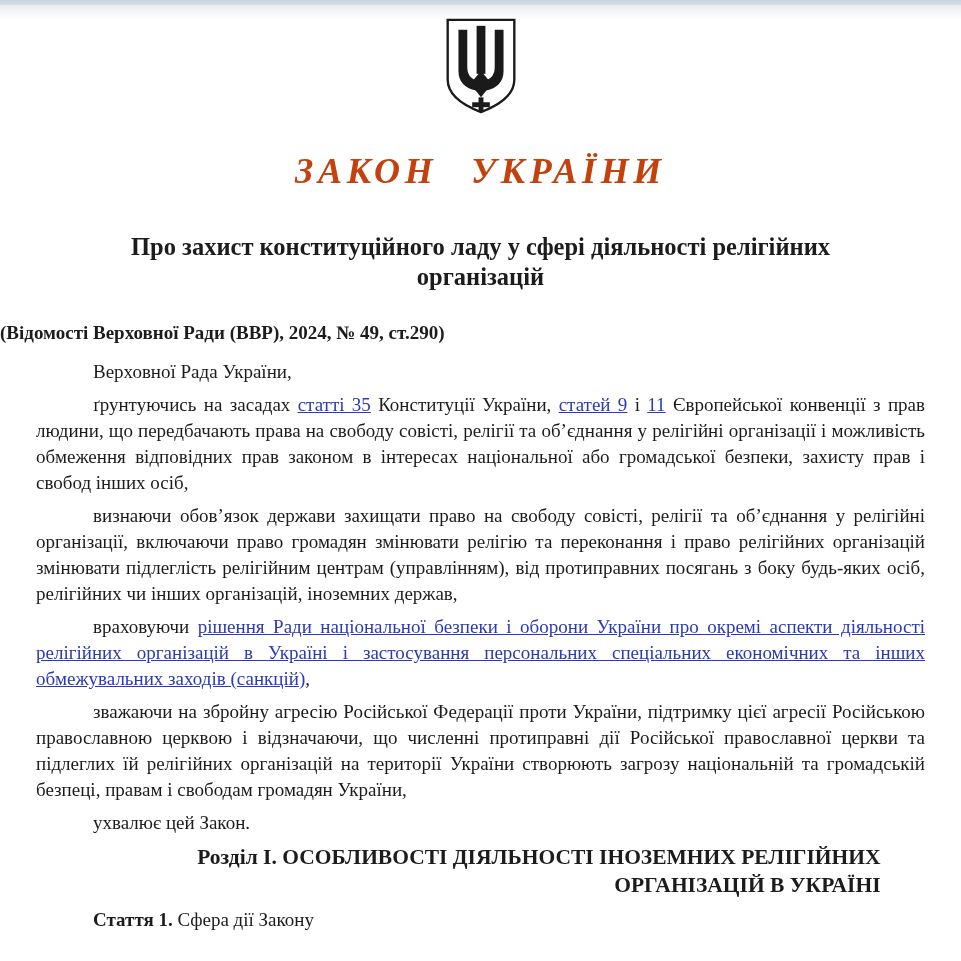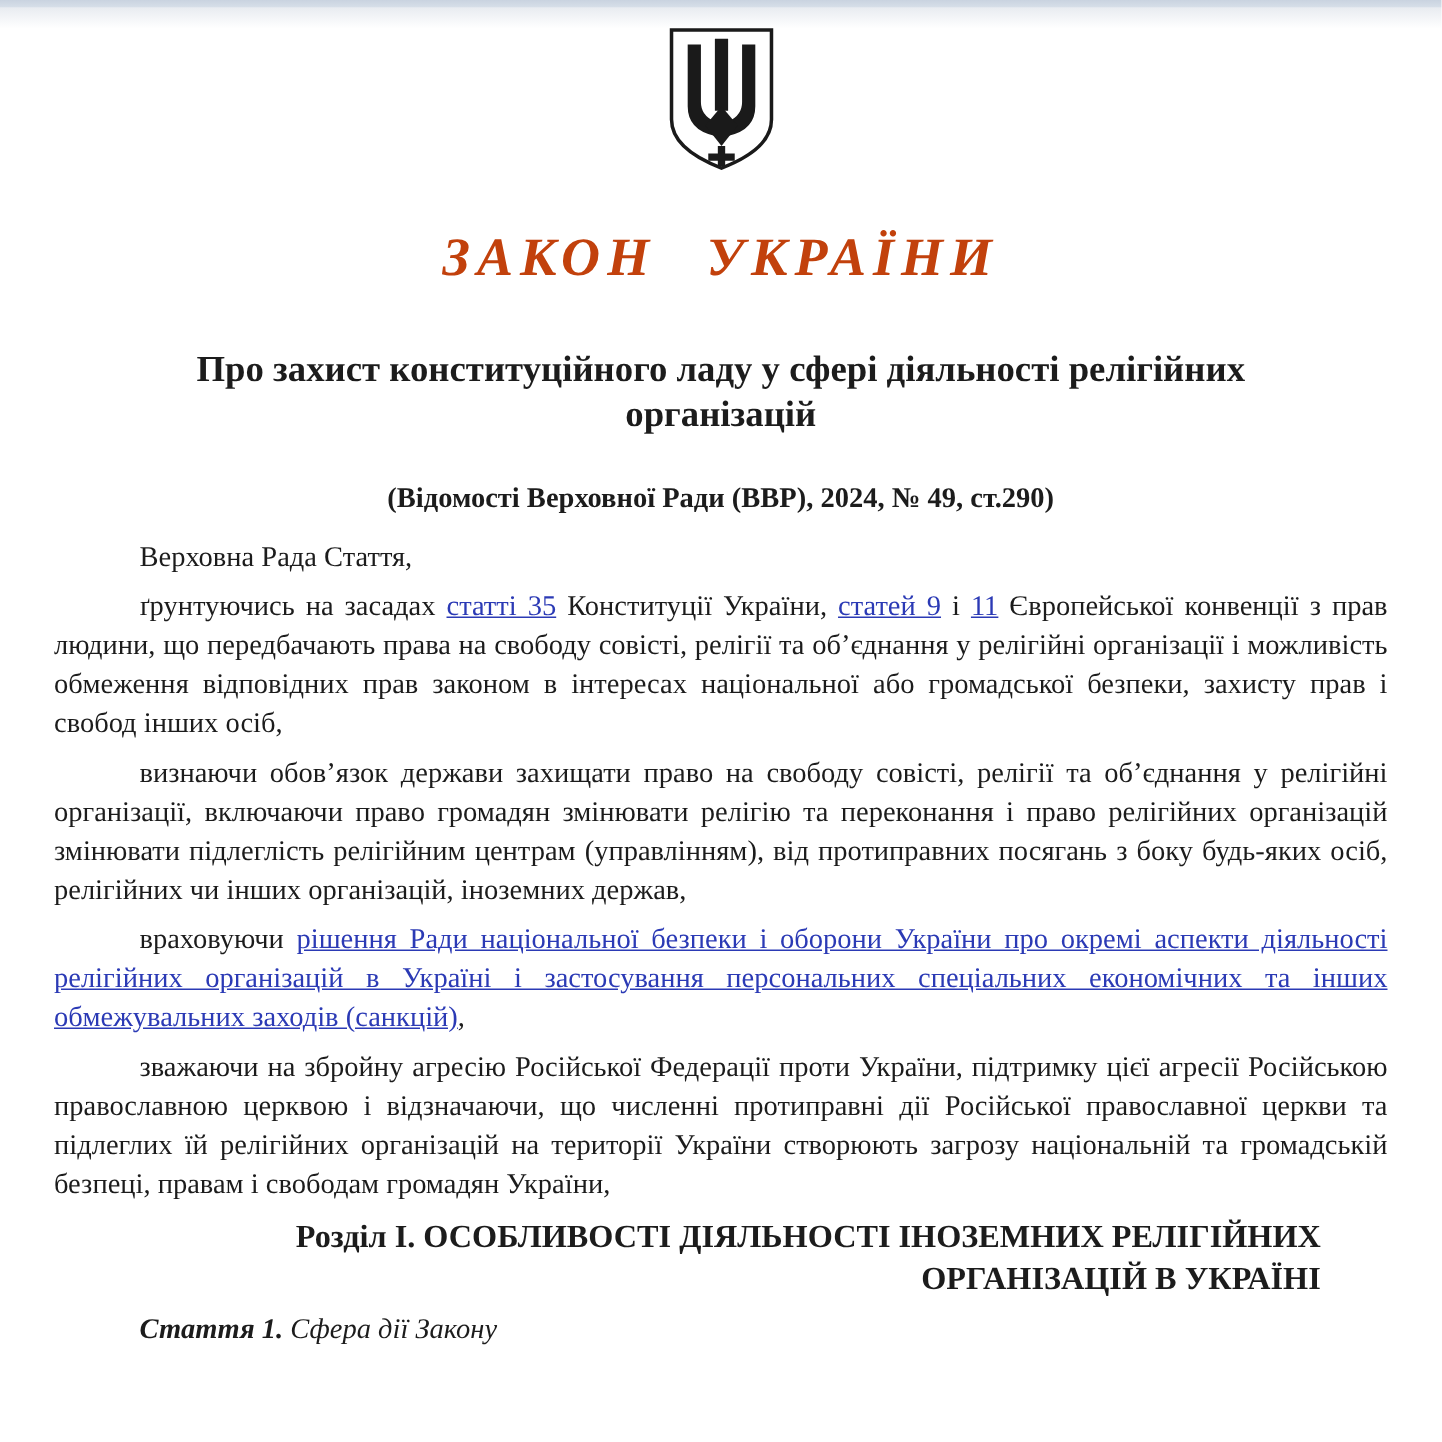--- a/index.html
+++ b/index.html
@@ -22,34 +22,34 @@
   .doc-kind{
     text-align:center;font-style:italic;font-weight:bold;
     font-size:36px;line-height:44px;letter-spacing:.13em;word-spacing:.55em;
     margin:34px 0 0;color:#c2410c;
   }
   .doc-title{
     text-align:center;font-weight:bold;font-size:24.5px;line-height:30px;
     max-width:700px;margin:39px auto 0;
   }
   .doc-ref{
-    text-align:center;font-weight:bold;font-size:19px;line-height:25px;margin:28px 0 0;
+    font-weight:bold;font-size:19px;line-height:25px;margin:28px 0 0;
   }
   .preamble{padding:0 36px;margin-top:14px;}
   .preamble p{
     margin:0 0 7px;font-size:19px;line-height:26px;
     text-align:justify;text-indent:57px;
   }
   .preamble a{color:var(--link);cursor:pointer;}
   .section-heading{
     text-align:right;font-weight:bold;font-size:21.5px;line-height:28px;
     max-width:800px;margin:6px auto 0;
   }
   .article-line{
-    padding:0 36px;margin-top:8px;font-size:19px;line-height:26px;text-indent:57px;font-style:italic;
+    padding:0 36px;margin-top:8px;font-size:19px;line-height:26px;text-indent:57px;
   }
 </style>
 </head>
 <body>
 
 <div class="top-bar"></div>
 
 <svg class="emblem" viewBox="0 0 76 100" xmlns="http://www.w3.org/2000/svg" aria-hidden="true">
   <path d="M4,3 H72 V64 Q72,84 38,97 Q4,84 4,64 Z" fill="#ffffff" stroke="#1a1a1a" stroke-width="2.4"></path>
   <g fill="#1a1a1a">
@@ -62,25 +62,26 @@
   </g>
 </svg>
 
 <h1 class="doc-kind">ЗАКОН УКРАЇНИ</h1>
 
 <h2 class="doc-title">Про захист конституційного ладу у сфері діяльності релігійних організацій</h2>
 
 <div class="doc-ref">(Відомості Верховної Ради (ВВР), 2024, № 49, ст.290)</div>
 
 <div class="preamble">
-    <p><span>Верховна Рада Стаття,</span></p>
+    <p><span>Верховної Рада України,</span></p>
     <p><span>ґрунтуючись на засадах </span><a href="#">статті 35</a><span> Конституції України, </span><a href="#">статей 9</a><span> і </span><a href="#">11</a><span> Європейської конвенції з прав людини, що передбачають права на свободу совісті, релігії та об’єднання у релігійні організації і можливість обмеження відповідних прав законом в інтересах національної або громадської безпеки, захисту прав і свобод інших осіб,</span></p>
     <p><span>визнаючи обов’язок держави захищати право на свободу совісті, релігії та об’єднання у релігійні організації, включаючи право громадян змінювати релігію та переконання і право релігійних організацій змінювати підлеглість релігійним центрам (управлінням), від протиправних посягань з боку будь-яких осіб, релігійних чи інших організацій, іноземних держав,</span></p>
     <p><span>враховуючи </span><a href="#">рішення Ради національної безпеки і оборони України про окремі аспекти діяльності релігійних організацій в Україні і застосування персональних спеціальних економічних та інших обмежувальних заходів (санкцій)</a><span>,</span></p>
     <p><span>зважаючи на збройну агресію Російської Федерації проти України, підтримку цієї агресії Російською православною церквою і відзначаючи, що численні протиправні дії Російської православної церкви та підлеглих їй релігійних організацій на території України створюють загрозу національній та громадській безпеці, правам і свободам громадян України,</span></p>
+    <p><span>ухвалює цей Закон.</span></p>
   </div>
 
 <h3 class="section-heading">Розділ I. ОСОБЛИВОСТІ ДІЯЛЬНОСТІ ІНОЗЕМНИХ РЕЛІГІЙНИХ ОРГАНІЗАЦІЙ В УКРАЇНІ</h3>
 
 <div class="article-line">
   <b>Стаття 1.</b>
   <span>Сфера дії Закону</span>
 </div>
 
 </body></html>

